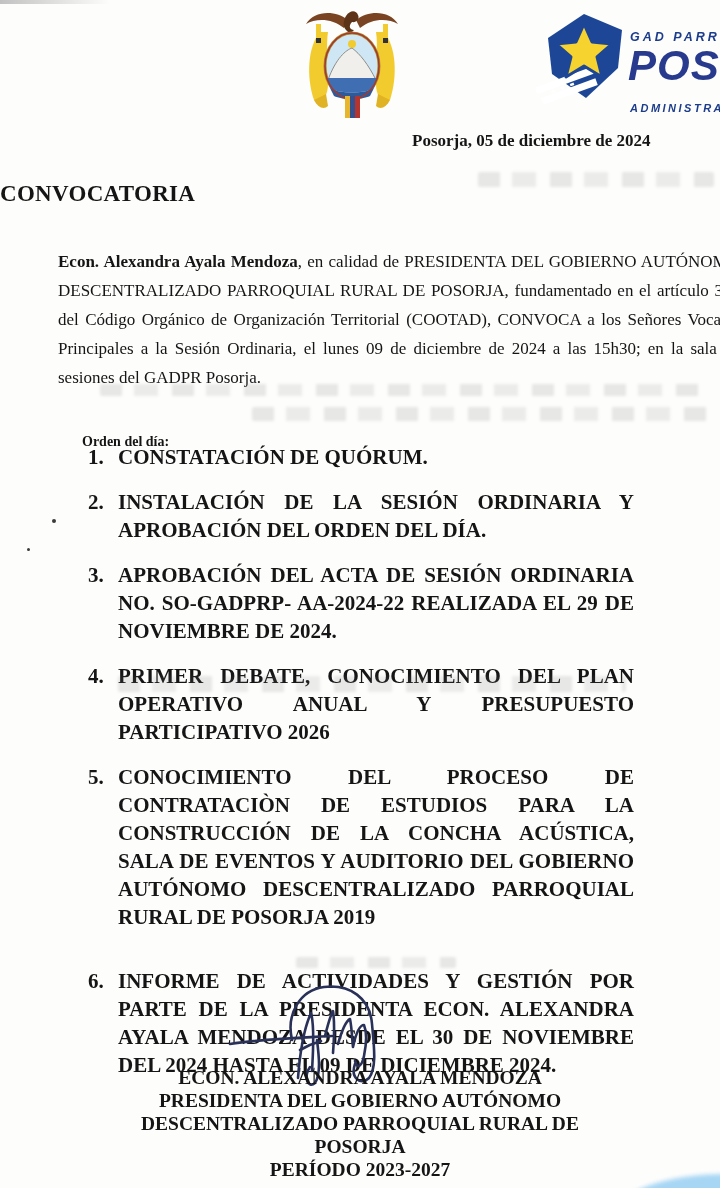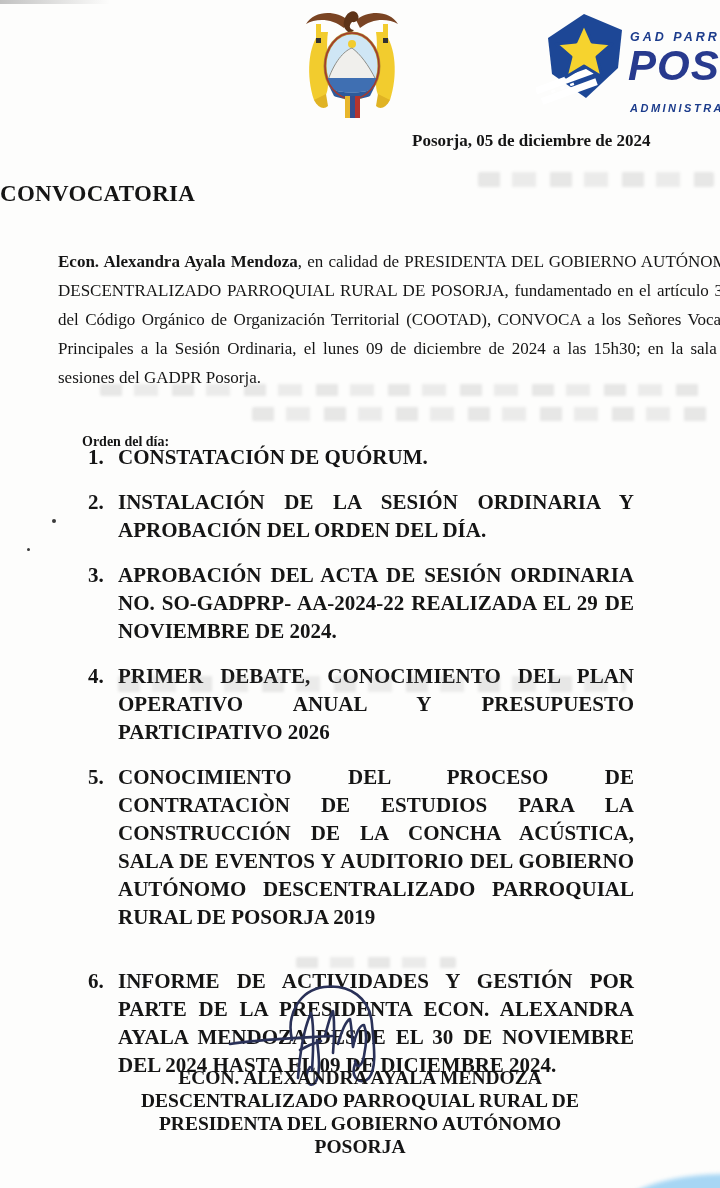--- a/index.html
+++ b/index.html
@@ -180,23 +180,24 @@
       <path d="M70,96 C72,70 77,44 83,31 C87,45 85,70 84,89"></path>
       <path d="M72,68 C79,64 86,61 93,59"></path>
       <path d="M89,58 C91,74 93,92 87,101 C80,107 75,95 82,85"></path>
       <path d="M97,54 C100,42 102,34 105,29 C107,42 106,58 105,71"></path>
       <path d="M110,62 C114,48 118,39 122,37 C124,47 124,57 125,65 C128,51 132,43 136,43 C139,50 138,64 136,74 C134,84 129,88 127,79"></path>
     </g>
   </svg>
 
   <div class="sig-block">
     <div>ECON. ALEXANDRA AYALA MENDOZA</div>
+    <div>PRESIDENTA DEL GOBIERNO AUTÓNOMO</div>
     <div>DESCENTRALIZADO PARROQUIAL RURAL DE</div>
-    <div>PRESIDENTA DEL GOBIERNO AUTÓNOMO</div>
     <div>POSORJA</div>
+    <div>PERÍODO 2023-2027</div>
   </div>
 
   <div class="ghost g1"></div>
   <div class="ghost g2"></div>
   <div class="ghost g3"></div>
   <div class="ghost g4"></div>
   <div class="ghost g5"></div>
   <div class="speck s1"></div>
   <div class="speck s2"></div>
   <div class="edge-shadow"></div>

